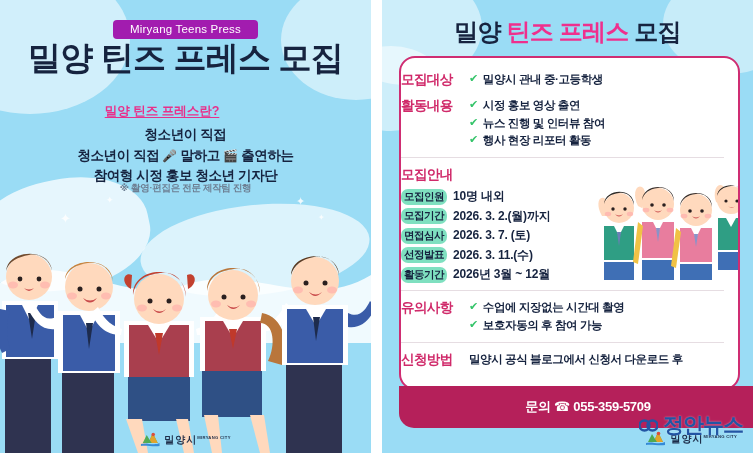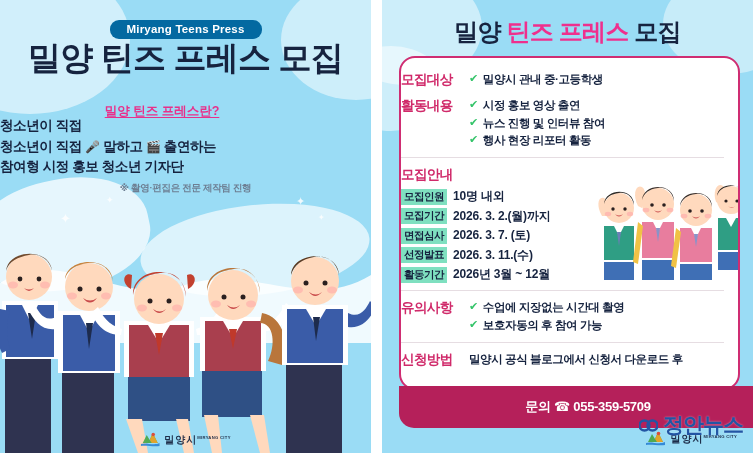--- a/index.html
+++ b/index.html
@@ -36,36 +36,36 @@
     transform:rotate(-6deg);
   }
   .sparkle{position:absolute;color:#ffffff;opacity:.85;font-size:13px;line-height:1;}
   .sp1{left:60px;top:212px;}
   .sp2{left:106px;top:196px;font-size:9px;}
   .sp3{left:296px;top:196px;font-size:11px;}
   .sp4{left:318px;top:214px;font-size:8px;}
 
   .badge-row{position:absolute;top:19px;left:0;width:371px;text-align:center;z-index:5;}
   .badge{
-    display:inline-block;background:#0369a1;color:#ffffff;
-    font-size:11.5px;font-weight:bold;letter-spacing:.2px;
-    padding:3.5px 17px;border-radius:9px;
+    display:inline-block;background:#a21caf;color:#ffffff;
+    font-size:11.5px;font-weight:normal;letter-spacing:.2px;
+    padding:3.5px 17px;border-radius:4px;
   }
   .lp-title{
     position:absolute;top:40px;left:0;width:371px;text-align:center;z-index:5;
     font-size:33px;font-weight:bold;color:#16233f;letter-spacing:-.8px;
     line-height:1.12;
   }
   .lp-sub-q{
     position:absolute;top:103px;left:0;width:324px;text-align:center;z-index:5;
     font-size:12.5px;font-weight:bold;color:#e8308a;
     text-decoration:underline;text-underline-offset:2px;
   }
   .lp-body{
-    position:absolute;top:116px;left:0;width:371px;text-align:left;z-index:5;
+    position:absolute;top:125px;left:0;width:371px;text-align:center;z-index:5;
     font-size:13.5px;font-weight:bold;color:#16233f;line-height:1.52;
     letter-spacing:-.4px;
   }
   .lp-body .ico{font-size:12px;}
   .lp-note{
     position:absolute;top:182px;left:0;width:371px;text-align:center;z-index:5;
     font-size:9.5px;font-weight:bold;color:#6d7f93;letter-spacing:-.3px;
   }
 
   
@@ -122,21 +122,21 @@
   .info-head{
     font-size:13.5px;font-weight:bold;color:#d02a6a;letter-spacing:-.6px;
     margin-bottom:4px;position:relative;z-index:3;
   }
   .info-row{
     display:flex;align-items:center;gap:6px;margin-bottom:2.5px;
     position:relative;z-index:3;
   }
   .tag{
     background:#7fe0c0;color:#16233f;font-size:10.5px;font-weight:bold;
-    padding:1px 3px;letter-spacing:-.5px;line-height:1.3;flex:none;
+    padding:1px 3px;letter-spacing:-.5px;line-height:1.3;flex:none;border-radius:7px;
   }
   .info-val{font-size:12px;font-weight:bold;color:#16233f;letter-spacing:-.2px;}
 
   .apply-text{
     font-size:11.5px;font-weight:bold;color:#16233f;line-height:1.45;
     letter-spacing:-.4px;
   }
 
   
   .cheer{position:absolute;right:-4px;top:118px;width:150px;height:120px;z-index:1;}

